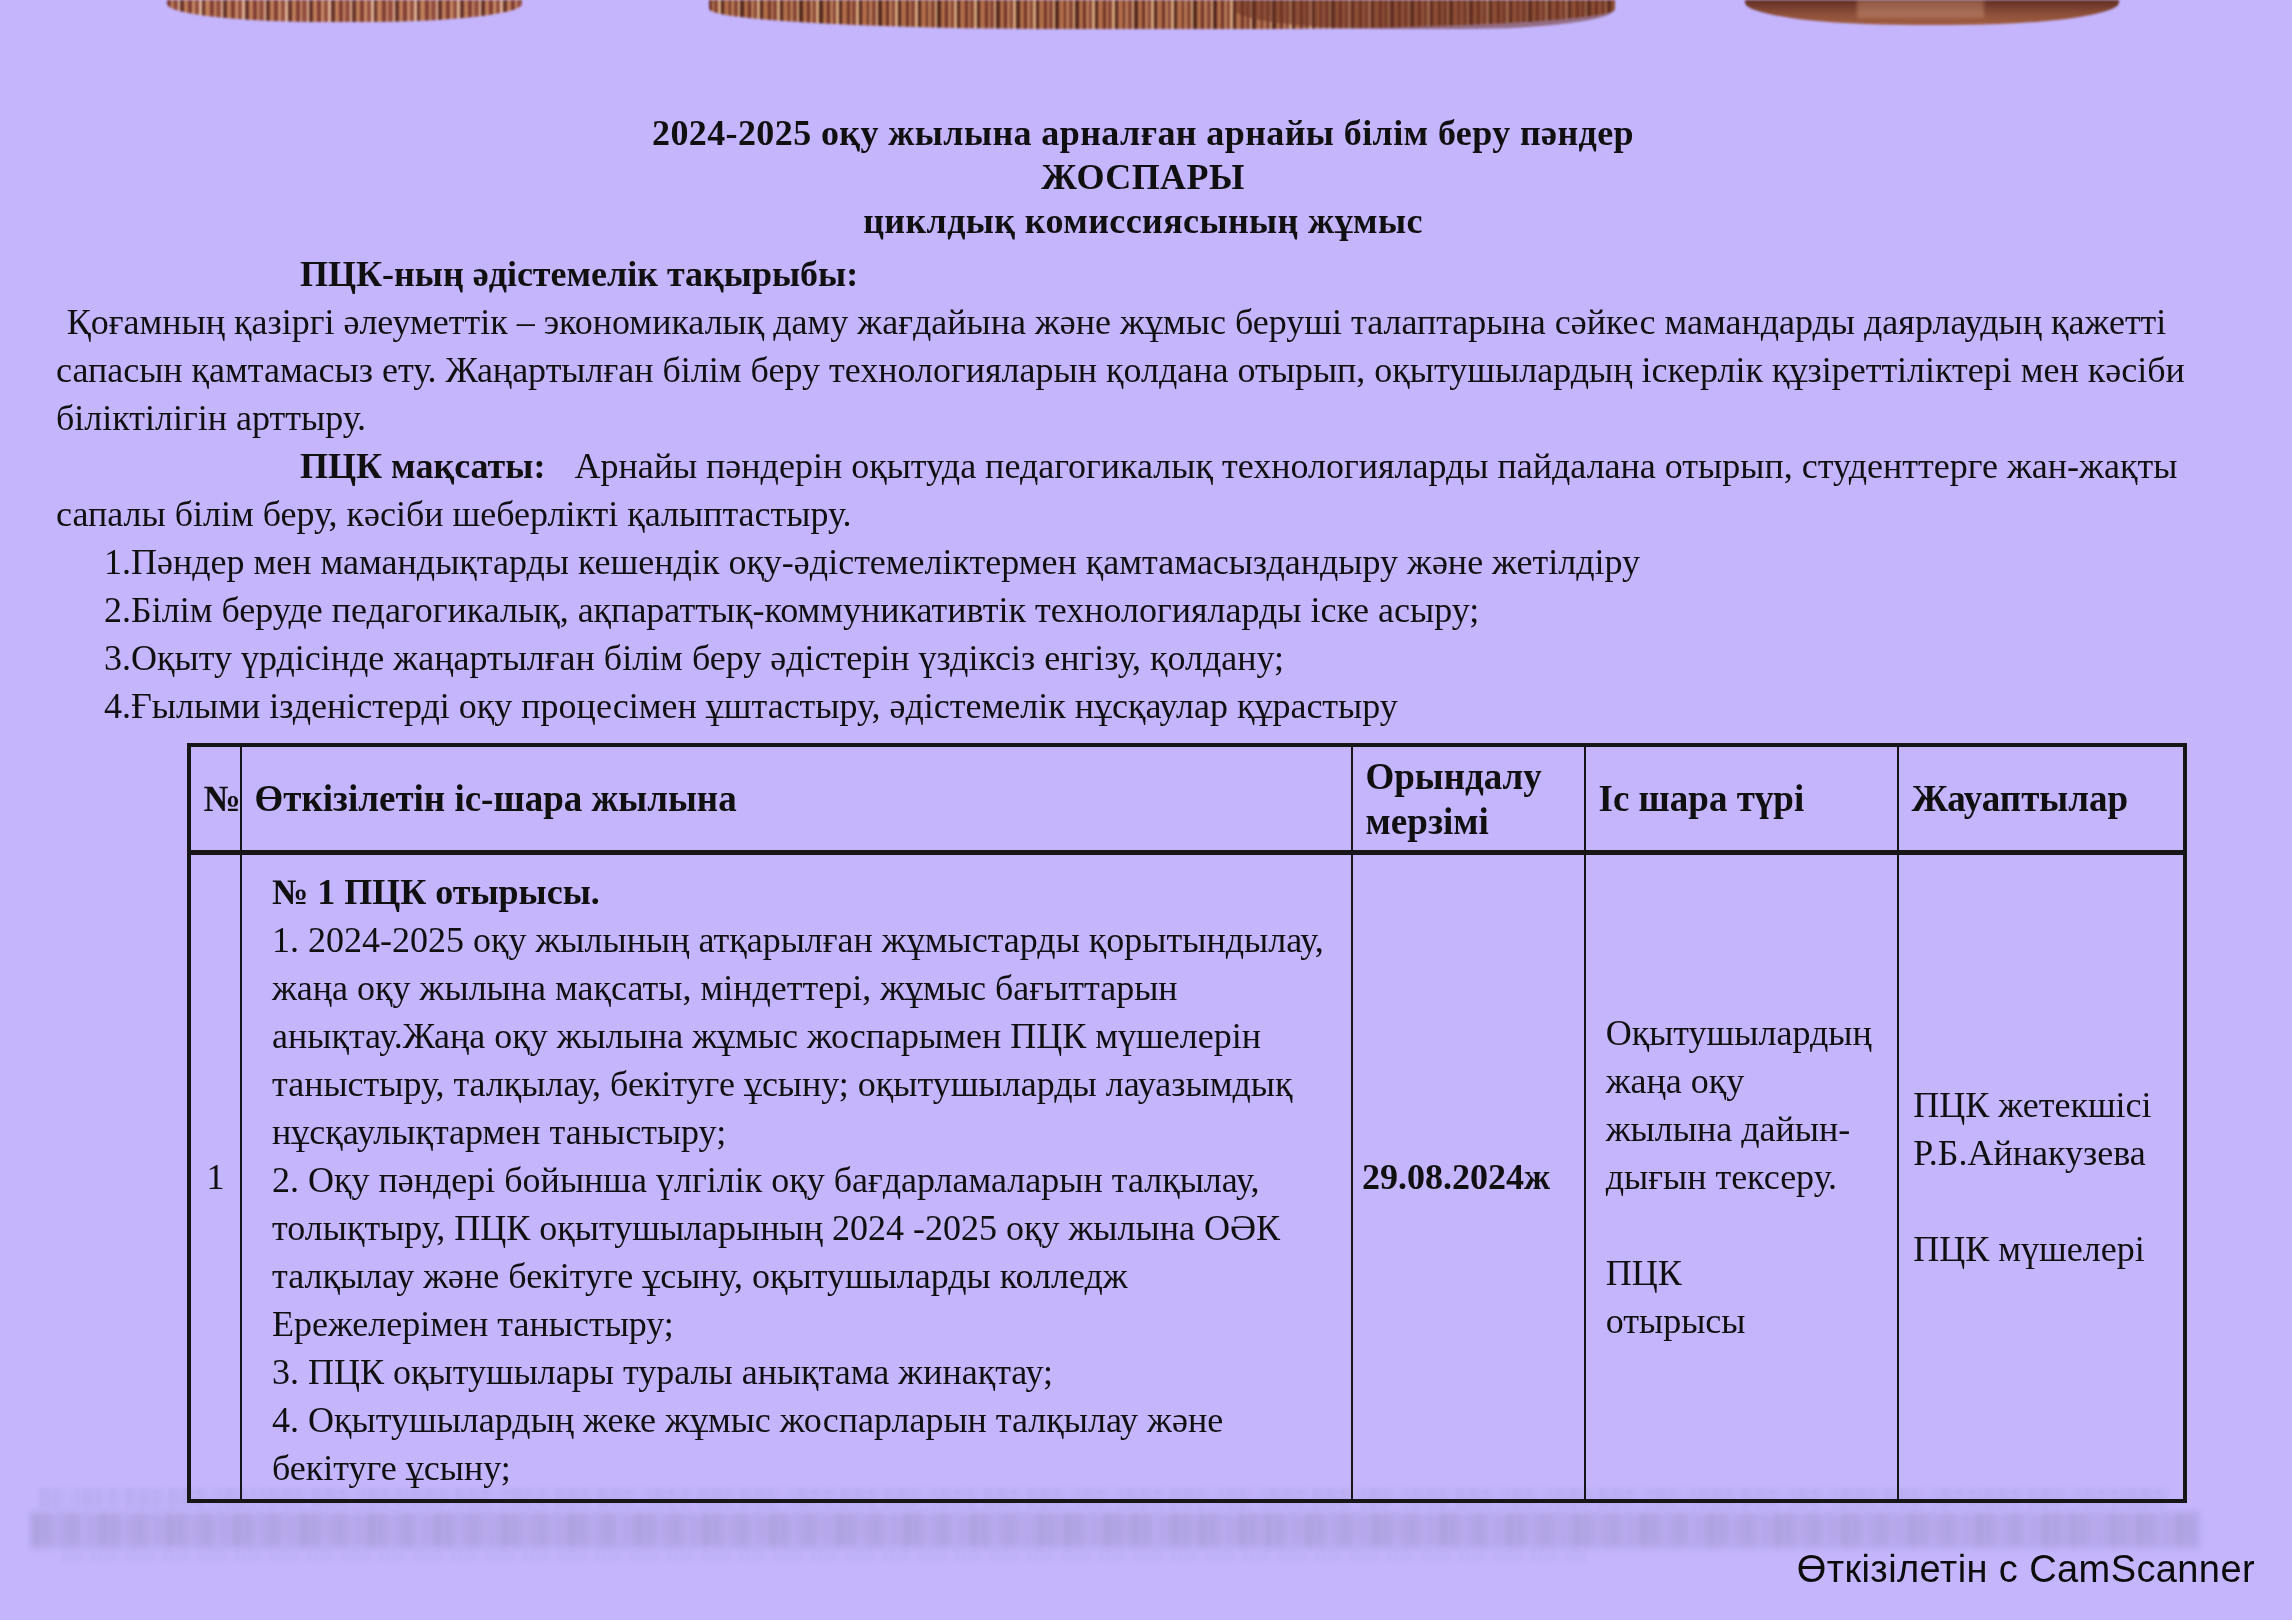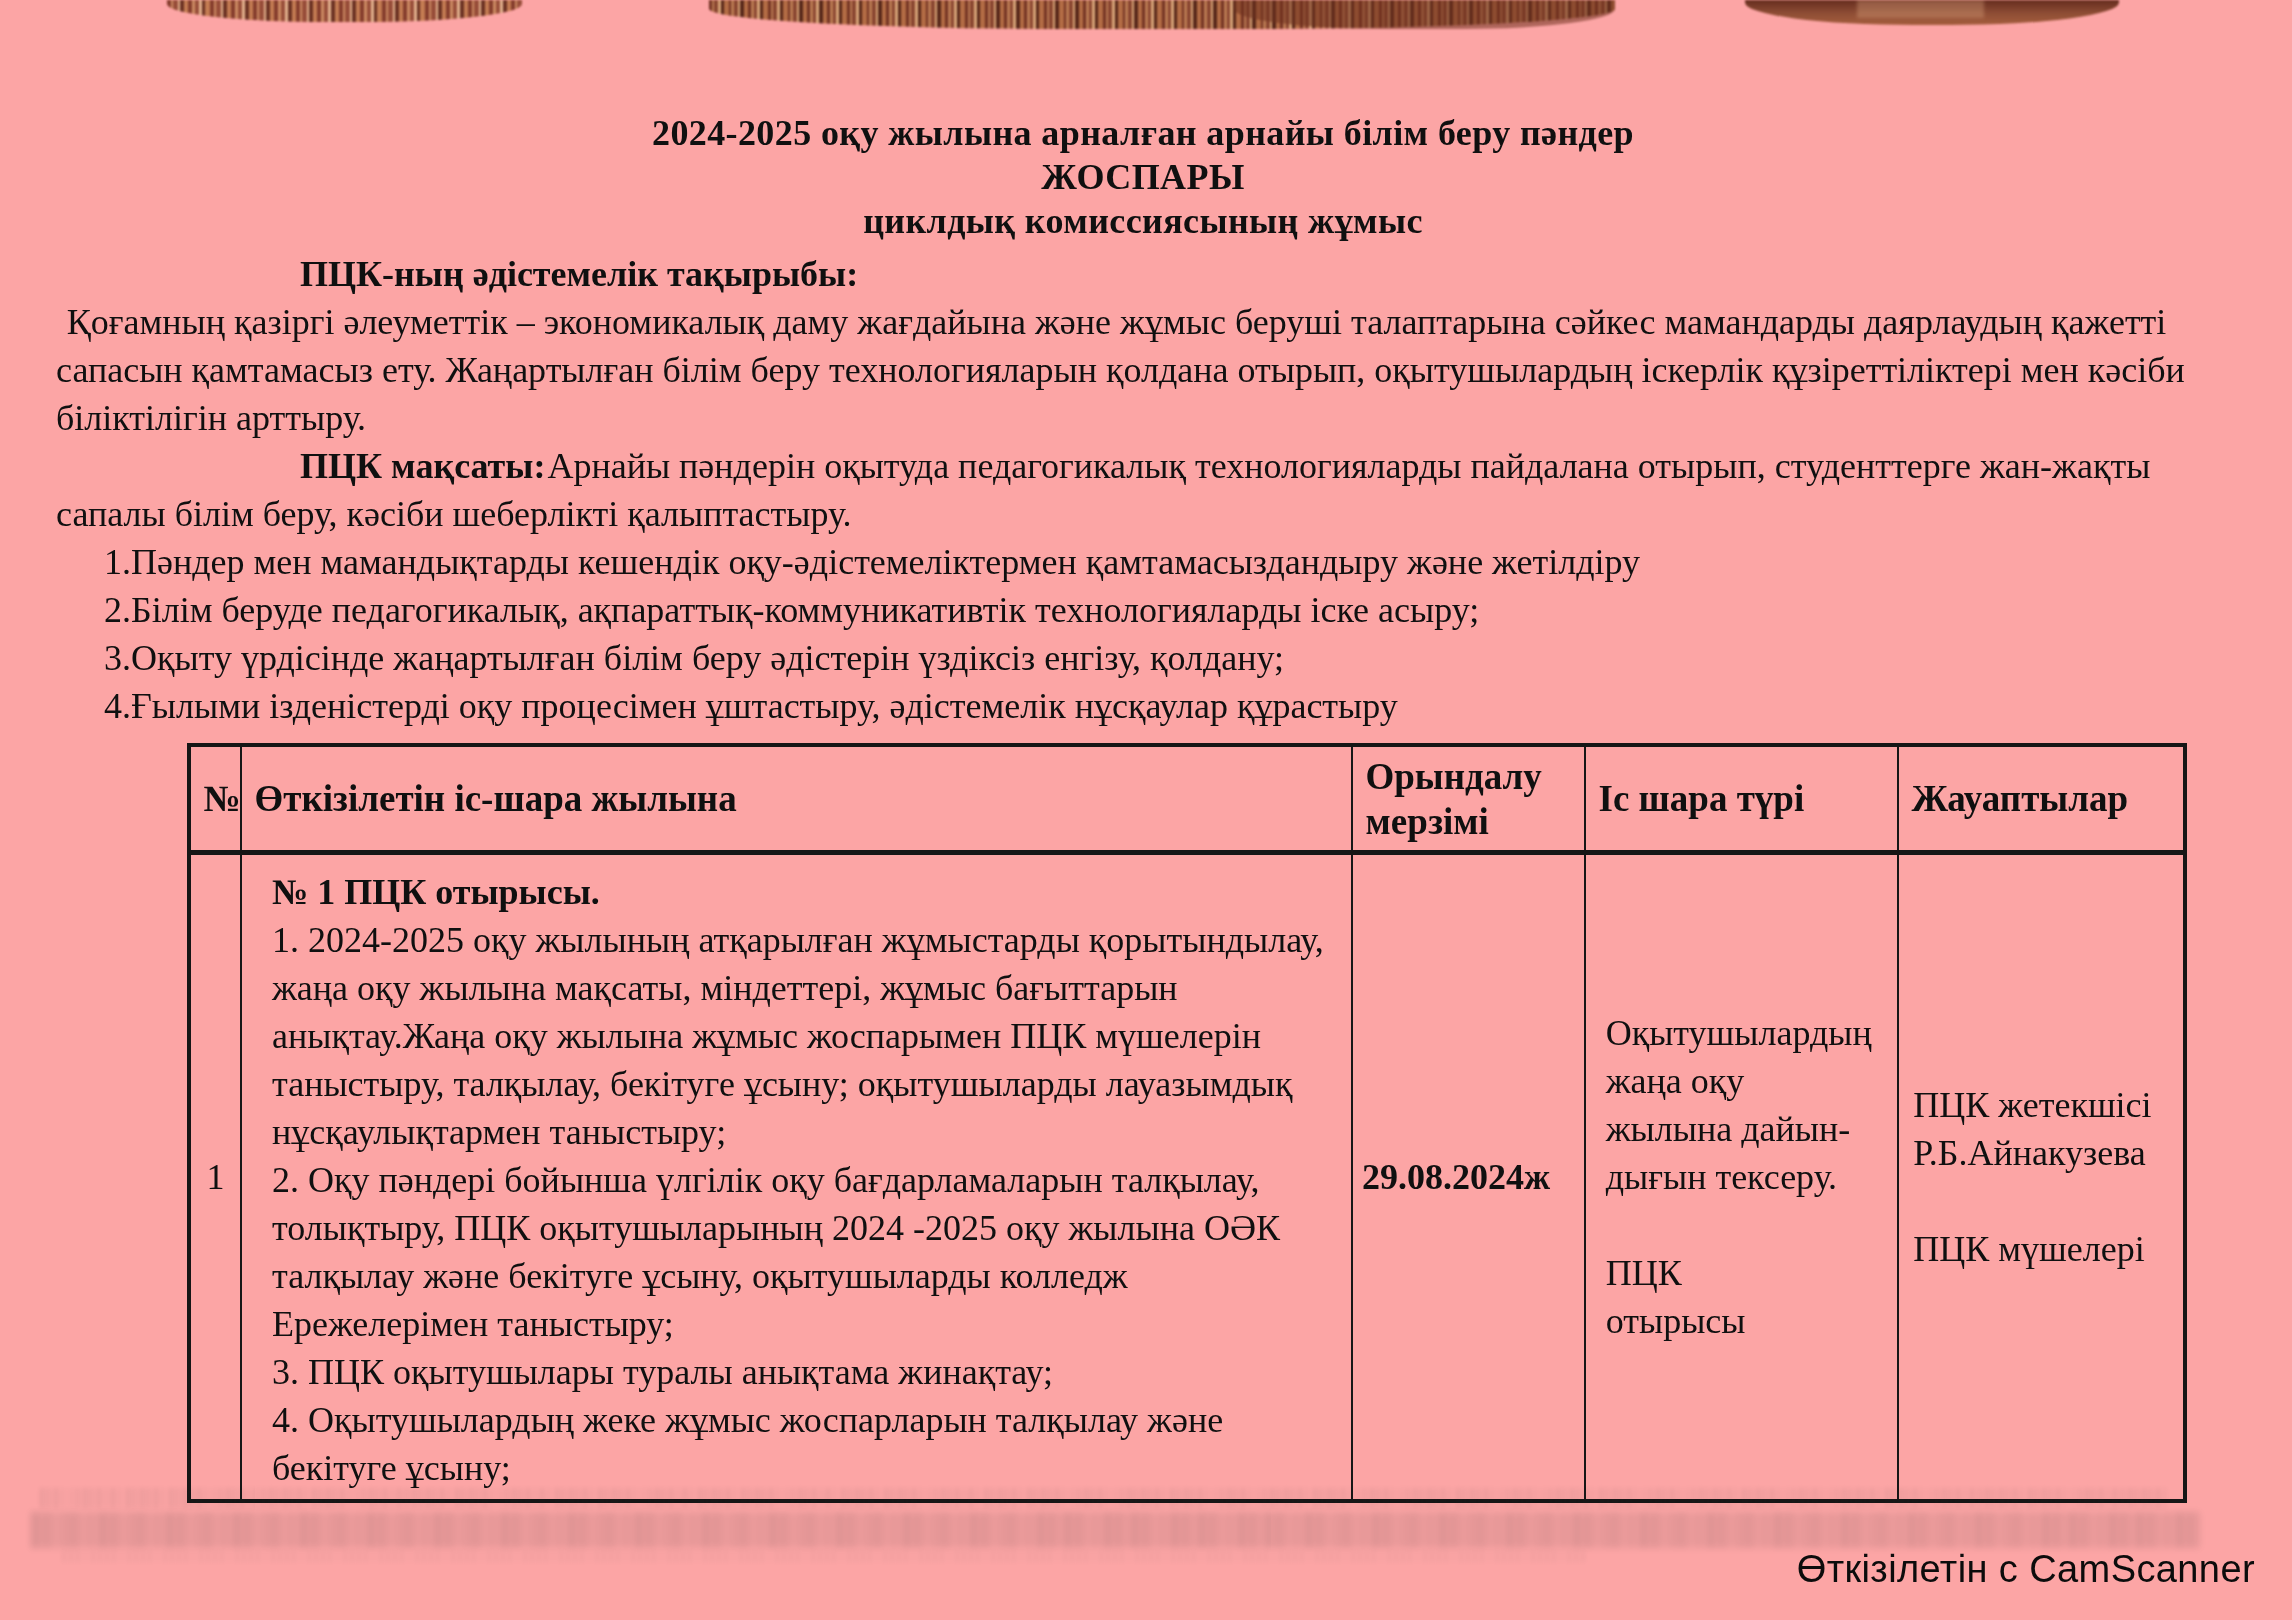--- a/index.html
+++ b/index.html
@@ -4,21 +4,21 @@
 <style>
   html, body { margin: 0; padding: 0; }
   body {
     width: 2293px; height: 1620px; overflow: hidden;
     font-family: "Liberation Serif", "DejaVu Serif", serif;
     color: #101010;
     background: #ffffff;
   }
   .page {
     position: relative; width: 2293px; height: 1620px;
-    background: #fca5a5; overflow: hidden;
+    background: #c4b5fd; overflow: hidden;
   }
 
   
   .scan-strip { position: absolute; top: 0; filter: blur(0.9px); }
   .strip-1 {
     left: 167px; width: 355px; height: 22.4px; opacity: .92;
     background: repeating-linear-gradient(90deg,
       #7a3322 0 3.6px, #c98a5e 3.6px 6.3px, #8f4630 6.3px 10.7px,
       #e3b68f 10.7px 13.4px, #5e2718 13.4px 17px, #c07a4c 17px 21.5px);
     border-radius: 0 0 45% 45% / 0 0 80% 80%;
@@ -51,21 +51,21 @@
   }
   .doc-title {
     text-align: center; font-weight: bold;
     font-size: 36px; line-height: 44px; letter-spacing: 0.4px;
     margin-bottom: 7.2px;
   }
   .b { font-weight: bold; }
   .h-indent { text-indent: 244px; }
   .para-first { text-indent: 10.7px; }
   .goal-para { text-indent: 244px; }
-  .goal-label { margin-right: 2px; text-align: center; }
+  .goal-label { margin-right: 29px; text-align: center; }
   .task-item { margin-left: 48px; }
 
   
   table.plan {
     margin: 12.5px 0 0 131px; width: 1995px;
     border-collapse: collapse; table-layout: fixed;
     border: 4.5px solid #161616;
     font-size: 36px; line-height: 48px;
   }
   table.plan th, table.plan td { border: 2.7px solid #161616; }

